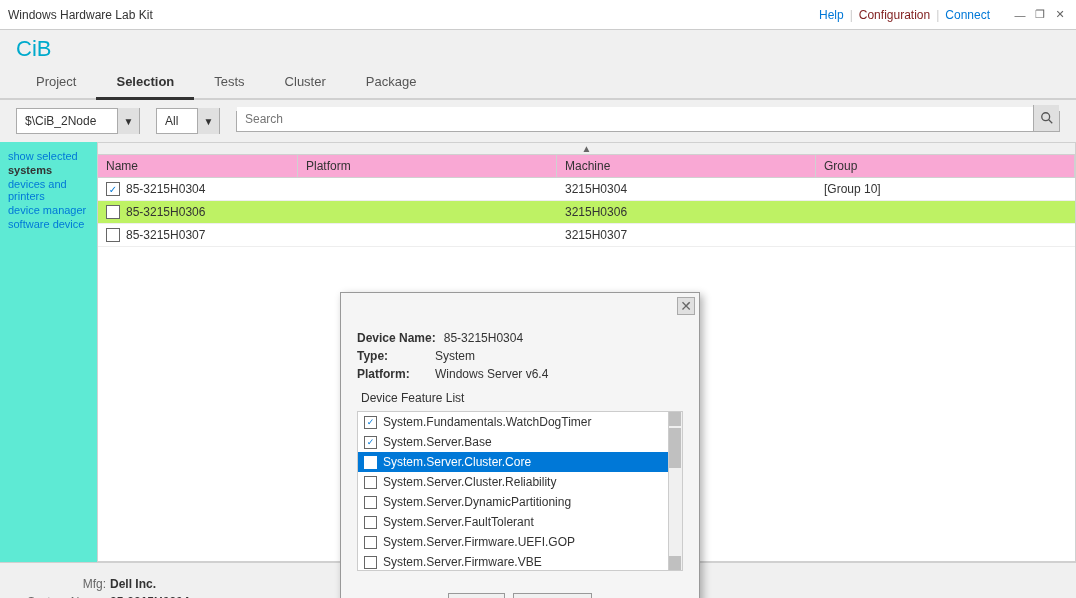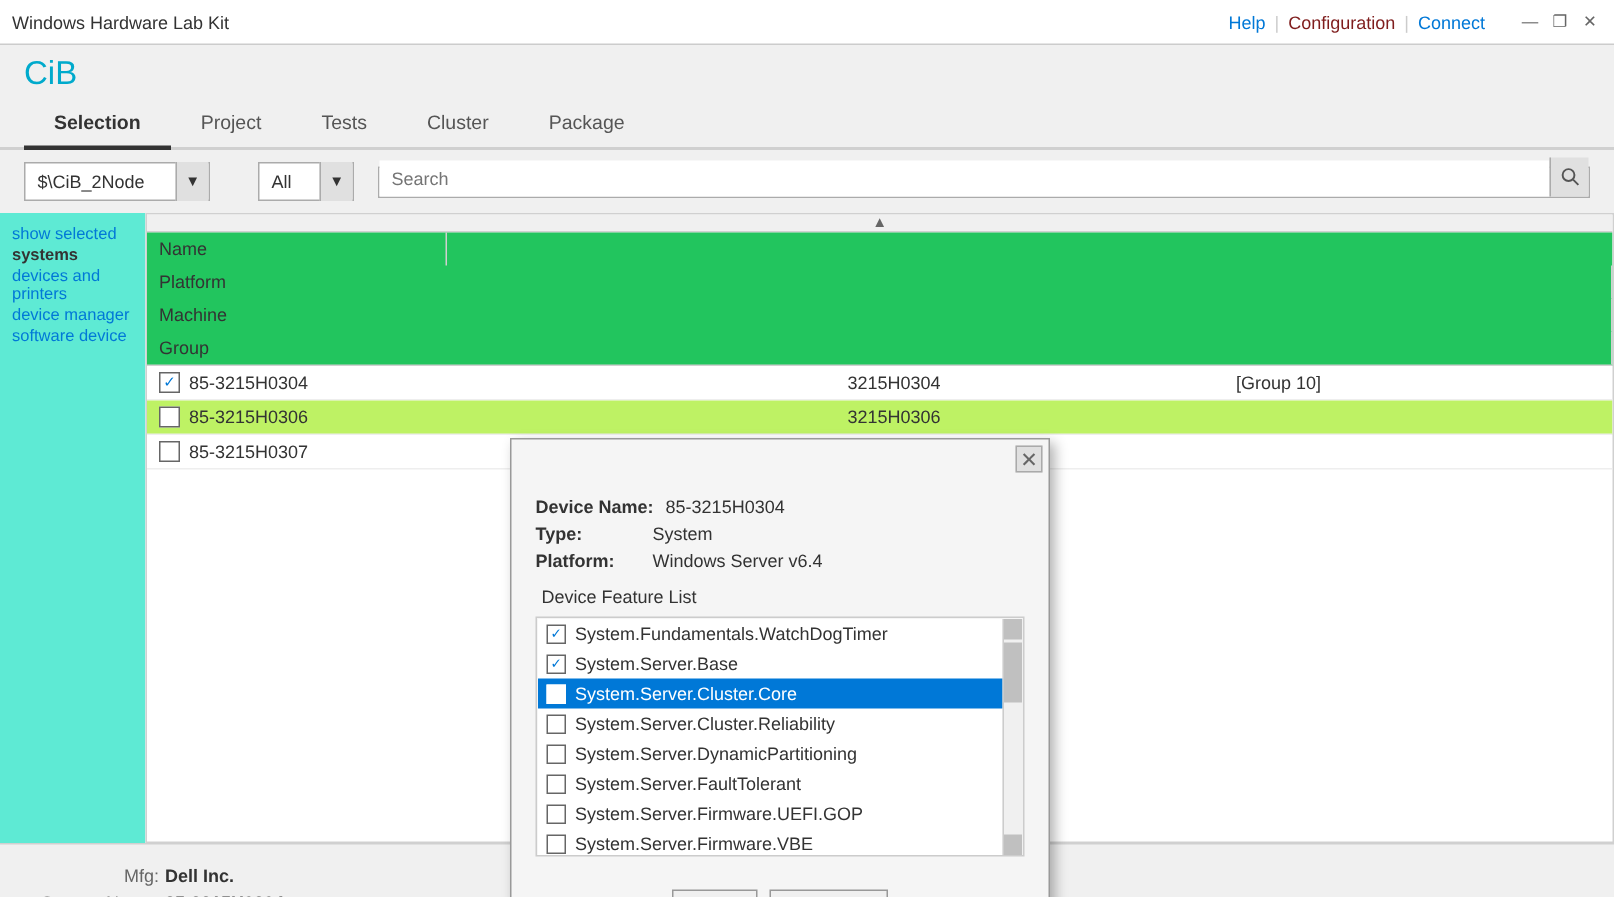--- a/index.html
+++ b/index.html
@@ -13,38 +13,38 @@
     
     .logo-area { padding: 6px 16px 0 16px; }
     .logo-text { font-size: 22px; color: #00aacc; font-weight: 300; }
 
     
     .nav-tabs { display: flex; gap: 0; padding: 0 16px; border-bottom: 2px solid #d0d0d0; margin-top: 4px; }
     .nav-tab { padding: 8px 20px; font-size: 13px; cursor: pointer; color: #555; border-bottom: 3px solid transparent; margin-bottom: -2px; }
     .nav-tab.active { color: #333; font-weight: bold; border-bottom: 3px solid #333; }
 
     
-    .toolbar { display: flex; align-items: center; padding: 8px 16px; gap: 32px; background: #f0f0f0; }
+    .toolbar { display: flex; align-items: center; padding: 8px 16px; gap: 16px; background: #f0f0f0; }
     .dropdown-select { display: flex; align-items: center; border: 1px solid #ababab; background: #fff; height: 26px; }
     .dropdown-select span { padding: 2px 8px; font-size: 12px; min-width: 100px; }
     .dropdown-arrow { width: 22px; height: 26px; background: #e0e0e0; border-left: 1px solid #ababab; display: flex; align-items: center; justify-content: center; cursor: pointer; font-size: 10px; }
     .search-container { display: flex; align-items: flex-end; border: 1px solid #ababab; background: #fff; height: 21px; flex: 1; margin-left: 8px; }
     .search-input { border: none; outline: none; font-size: 12px; padding: 2px 8px; flex: 1; height: 24px; }
     .search-btn { width: 26px; height: 26px; background: #e0e0e0; border-left: 1px solid #ababab; display: flex; align-items: center; justify-content: center; cursor: pointer; }
     .search-icon-svg { width: 14px; height: 14px; }
 
     
     .sidebar { width: 97px; padding: 8px; background: #5eead4; font-size: 11px; }
     .sidebar-link { color: #0078d7; cursor: pointer; display: block; margin-bottom: 2px; font-size: 11px; }
     .sidebar-link.active { font-weight: bold; color: #333; }
 
     
     .table-area { flex: 1; background: #fff; border: 1px solid #d0d0d0; overflow: auto; position: relative; }
     .sort-arrow { text-align: center; height: 12px; background: #f0f0f0; border-bottom: 1px solid #d0d0d0; font-size: 10px; color: #666; }
-    .table-header { display: flex; background: #22c55e; border-bottom: 1px solid #d0d0d0; font-size: 12px; font-weight: normal; flex-direction: column; }
+    .table-header { display: flex; background: #f9a8d4; border-bottom: 1px solid #d0d0d0; font-size: 12px; font-weight: normal; }
     .th { padding: 4px 8px; border-right: 1px solid #d0d0d0; flex: 1; }
     .th:first-child { width: 200px; flex: none; }
     .table-row { display: flex; border-bottom: 1px solid #eeeeee; align-items: center; }
     .table-row.selected { background: #bef264; }
     .td { padding: 4px 8px; flex: 1; font-size: 12px; }
     .td:first-child { width: 200px; flex: none; display: flex; align-items: center; gap: 6px; }
     .td-checkbox { width: 14px; height: 14px; border: 1px solid #666; background: #fff; flex-shrink: 0; display: flex; align-items: center; justify-content: center; }
     .td-checkbox.checked { background: #fff; }
     .td-checkbox.checked::after { content: '✓'; font-size: 10px; color: #0078d7; }
 
@@ -94,22 +94,22 @@
     </div>
   </div>
 </div>
 
 <div class="all-content">
   <div class="logo-area">
     <span class="logo-text">CiB</span>
   </div>
 
   <div class="nav-tabs">
+    <div class="nav-tab">Project</div>
     <div class="nav-tab active">Selection</div>
-    <div class="nav-tab">Project</div>
     <div class="nav-tab">Tests</div>
     <div class="nav-tab">Cluster</div>
     <div class="nav-tab">Package</div>
   </div>
 
   <div class="toolbar">
     <div class="dropdown-select">
       <span>$\CiB_2Node</span>
       <div class="dropdown-arrow">▼</div>
     </div>

